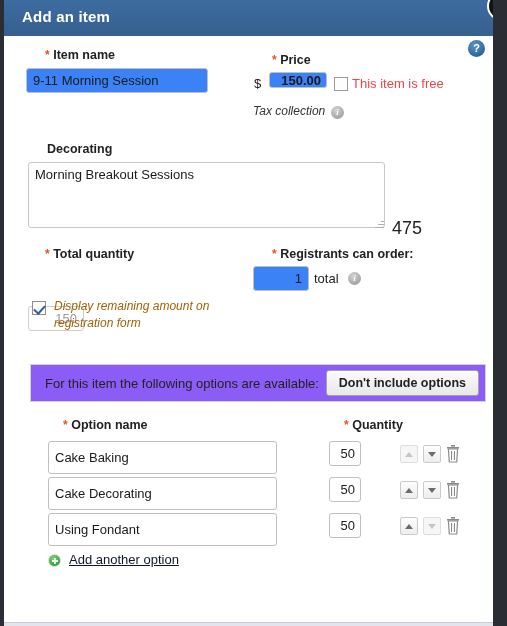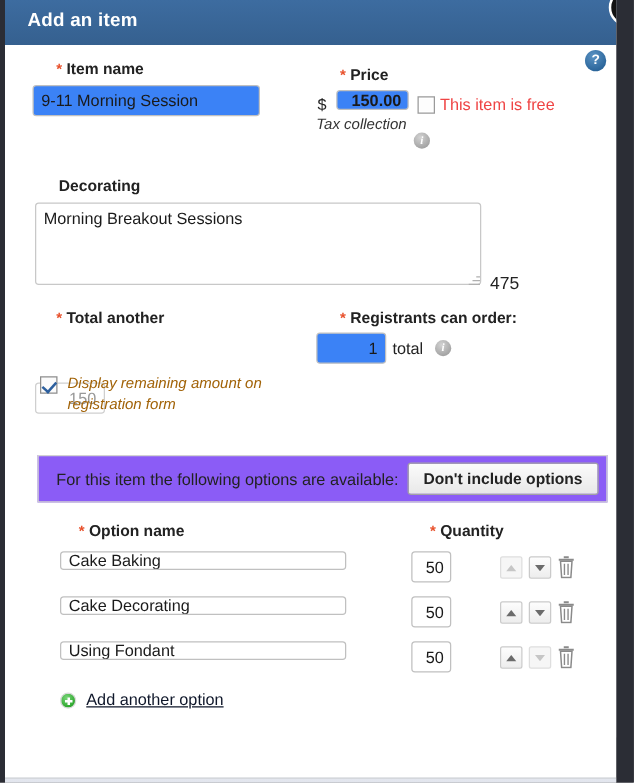--- a/index.html
+++ b/index.html
@@ -144,21 +144,21 @@
   }
   #free-label {
     position: absolute;
     left: 348px; top: 40px;
     font-size: 13px;
     color: #ef4444;
     white-space: nowrap;
   }
   #tax-collection {
     position: absolute;
-    left: 249px; top: 56px;
+    left: 249px; top: 68px;
     font-size: 12px;
     font-style: italic;
     color: #333;
   }
   .info-icon {
     position: absolute;
     width: 13px; height: 13px;
     border-radius: 50%;
     background: #b8b8b8;
     background: radial-gradient(circle at 40% 30%, #d2d2d2 0%, #9f9f9f 80%);
@@ -197,21 +197,21 @@
   }
   #desc-resize i {
     position: absolute;
     right: 0;
     height: 1px;
     background: #b0b0b0;
   }
   #char-count {
     position: absolute;
     left: 388px; top: 182px;
-    font-size: 14px;
+    font-size: 18px;
     color: #222;
   }
 
   
   #total-qty-label { left: 22px; top: 211px; }
   #total-qty-input {
     left: 24px; top: 270px;
     width: 56px; height: 25px;
     text-align: right;
     color: #999;
@@ -294,21 +294,21 @@
   }
 
   
   #option-name-header { left: 40px; top: 382px; }
   #quantity-header { left: 321px; top: 382px; }
 
   .option-row { position: absolute; left: 0; width: 489px; height: 36px; }
   .option-name-input {
     position: absolute;
     left: 44px; top: 0;
-    width: 229px; height: 15px;
+    width: 229px; height: 33px;
     box-sizing: border-box;
     border: 1px solid #c0c0c0;
     border-radius: 3px;
     font-family: "Liberation Sans", sans-serif;
     font-size: 13px;
     color: #1a1a1a;
     padding: 0 6px;
     outline: none;
   }
   .option-qty-input {
@@ -459,21 +459,21 @@
     <textarea id="desc-input" style="">Morning Breakout Sessions</textarea>
     <span id="desc-resize">
       <i style="top:8px;width:9px;"></i>
         <i style="top:5px;width:6px;"></i>
         <i style="top:2px;width:3px;"></i>
     </span>
     <span id="char-count">475</span>
 
     <div class="field-label" id="total-qty-label">
       <span class="req-star">*</span>
-      <span>Total another</span>
+      <span>Total quantity</span>
     </div>
     <input class="txtbox" id="total-qty-input" type="text" value="150" style="">
     <div id="display-remaining-checkbox">
       <span class="tick"></span>
     </div>
     <span id="display-remaining-label">Display remaining amount on registration form</span>
 
     <div class="field-label" id="registrants-label">
       <span class="req-star">*</span>
       <span>Registrants can order:</span>

